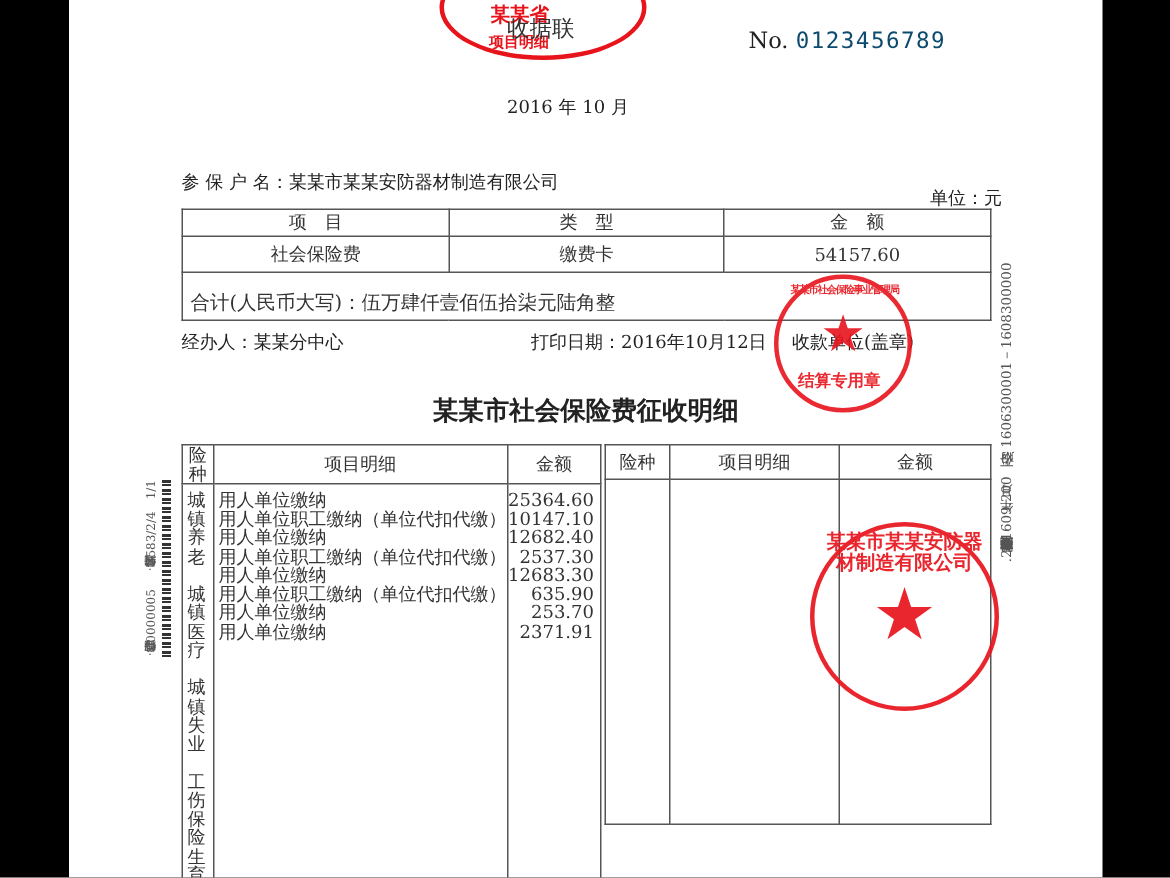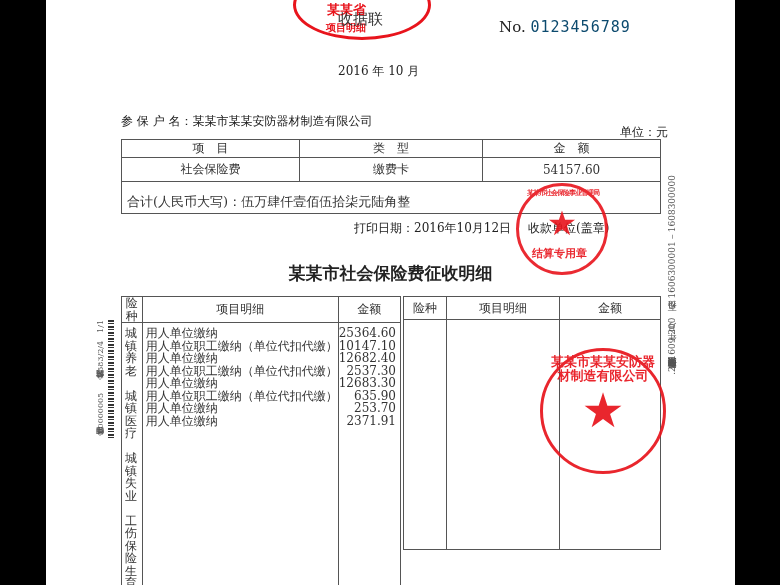--- a/index.html
+++ b/index.html
@@ -55,20 +55,23 @@
       <td style="text-align:center;">54157.60</td>
     </tr>
     <tr style="height:32px;">
       <td colspan="3" style="padding-left:5px; padding-top:8px; font-size:13px;">
         <span>合计(人民币大写)：</span><span>伍万肆仟壹佰伍拾柒元陆角整</span>
       </td>
     </tr>
   </tbody>
     </table>
 
+  <div class="abs t" style="left:75px; top:220px;">
+    <span>经办人：</span><span>某某分中心</span>
+  </div>
   <div class="abs t" style="left:308px; top:220px;">
     <span>打印日期：</span><span>2016年10月12日</span>
   </div>
   <div class="abs t" style="left:482px; top:220px;">收款单位(盖章)</div>
 
   <div class="stamp" style="left:470px; top:183px; width:92px; height:92px; opacity:0.9;">
     <div class="star" style="left:0; width:86px; top:20px; font-size:34px;">★</div>
     <div class="stamp-text" style="left:4px; top:2px; font-size:7px; width:80px; text-align:center; white-space:normal; letter-spacing:-1px;">某某市社会保险事业管理局</div>
     <div class="stamp-text" style="left:13px; top:60px; font-size:11px;">结算专用章</div>
   </div>

